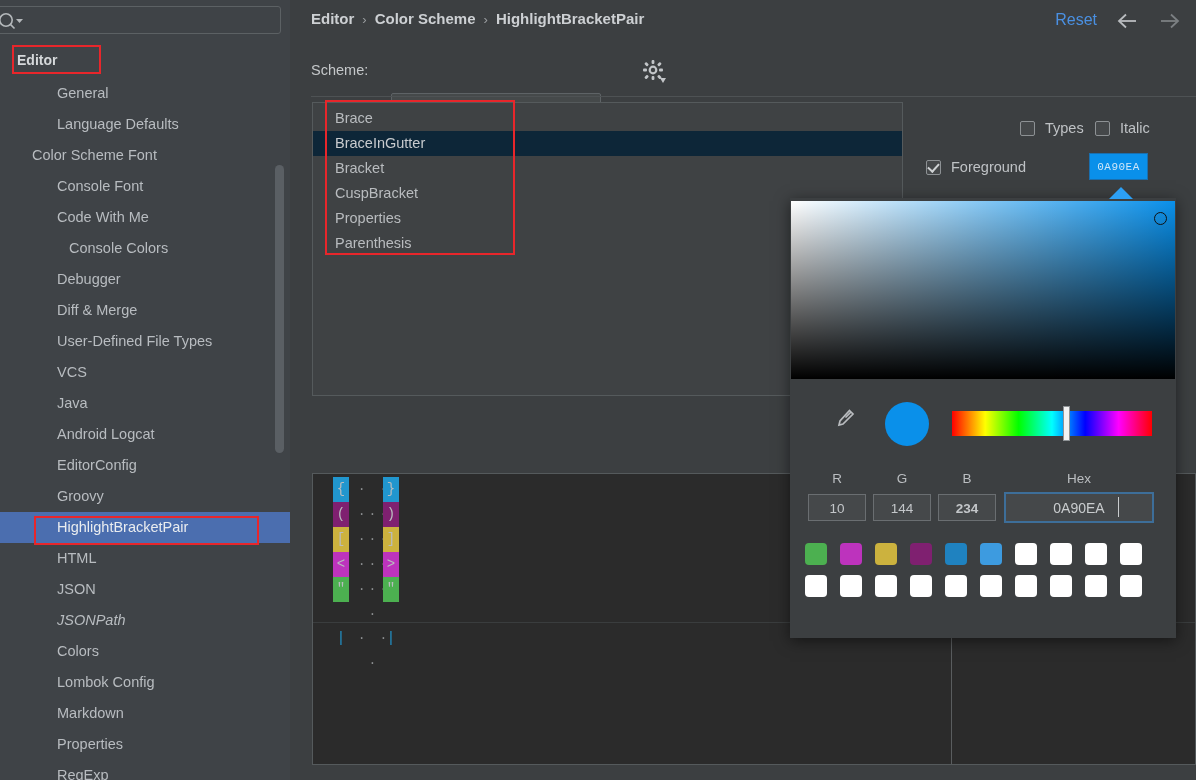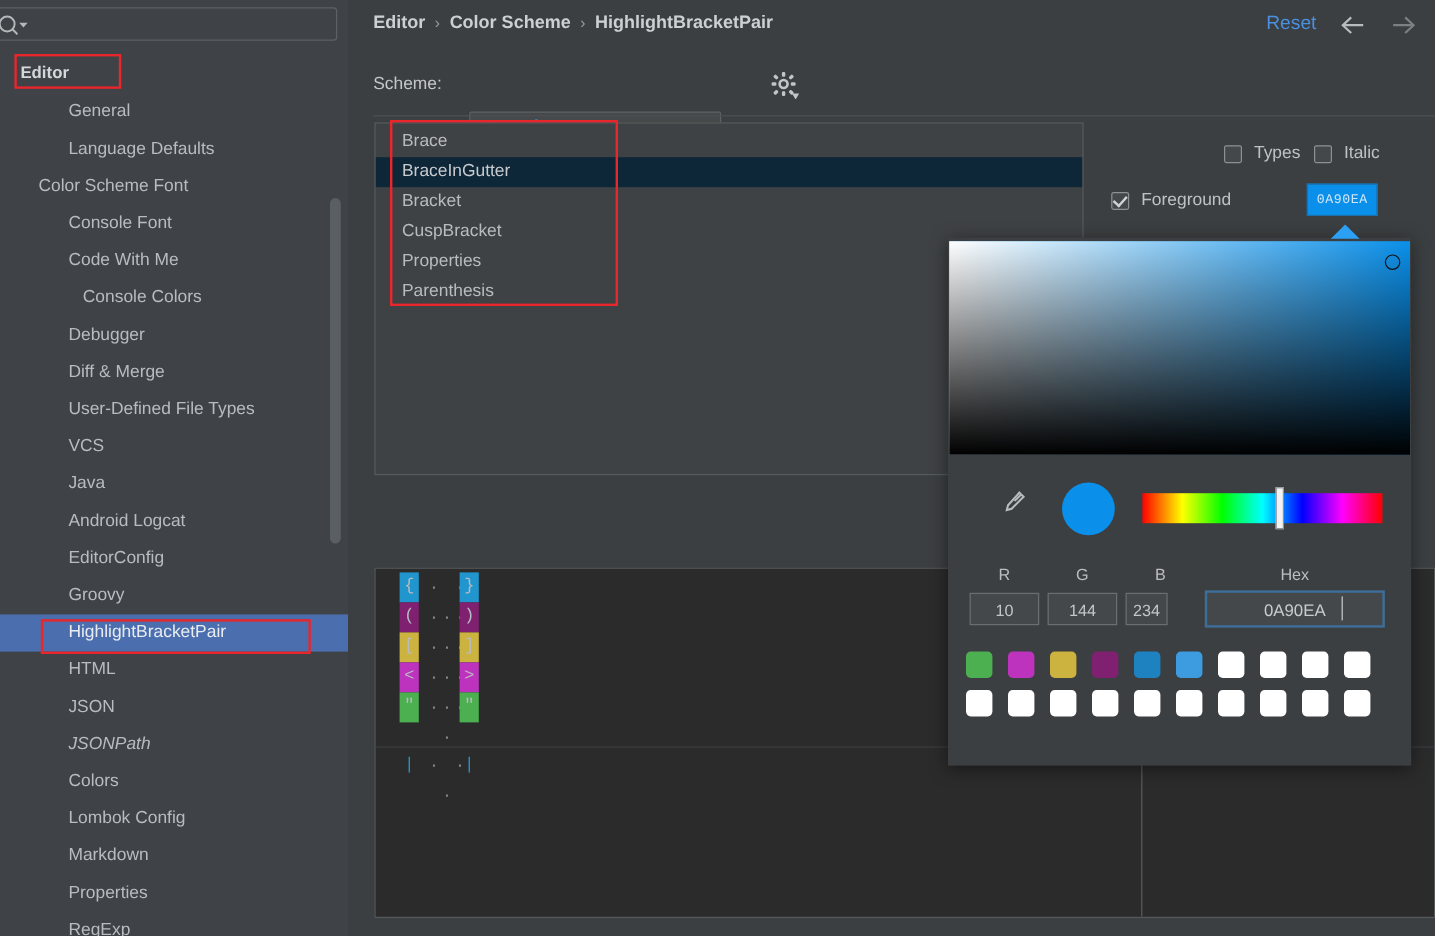--- a/index.html
+++ b/index.html
@@ -475,21 +475,21 @@
 
     <div id="hue-bar"></div>
     <div id="hue-handle"></div>
 
     <div id="channels">
         <div class="chan-label" style="left: 18px; width: 58px;">R</div>
         <div class="chan-input" style="left: 18px; width: 58px;">10</div>
         <div class="chan-label" style="left: 83px; width: 58px;">G</div>
         <div class="chan-input" style="left: 83px; width: 58px;">144</div>
         <div class="chan-label" style="left: 148px; width: 58px;">B</div>
-        <div class="chan-input" style="left: 148px; width: 35px;">234</div>
+        <div class="chan-input" style="left: 148px; width: 58px; font-weight: bold;">234</div>
       </div>
 
     <div class="chan-label" style="left:214px; width:150px;">Hex</div>
     <div id="hex-input">0A90EA</div>
     <div id="hex-caret"></div>
 
     <div id="swatches">
         <div class="sw" style="left: 15px; top: 345px; background: rgb(76, 176, 80);"></div>
         <div class="sw" style="left: 50px; top: 345px; background: rgb(189, 51, 189);"></div>
         <div class="sw" style="left: 85px; top: 345px; background: rgb(204, 178, 62);"></div>

